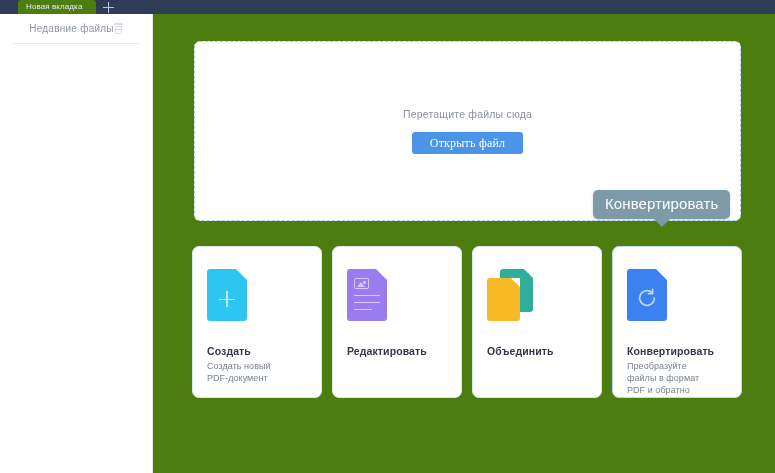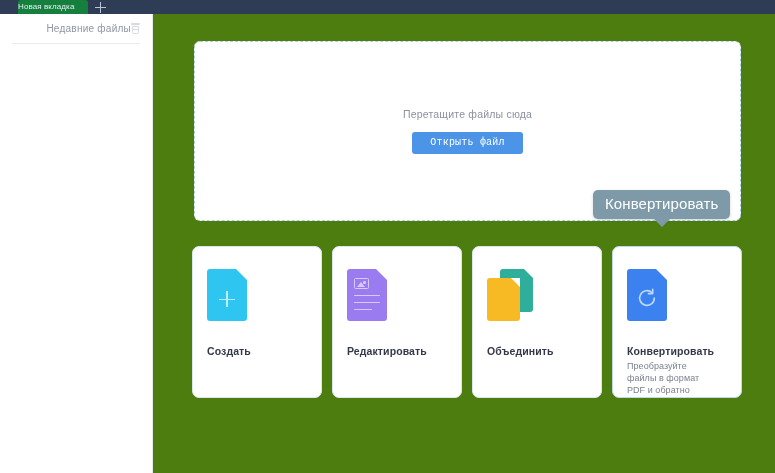--- a/index.html
+++ b/index.html
@@ -28,24 +28,24 @@
     left: 0; top: 0;
     width: 775px;
     height: 14px;
     background: #2e3c55;
     display: flex;
     align-items: flex-end;
   }
   .tab {
     position: relative;
     height: 14px;
-    background: #15803d;
+    background: #4d7c0f;
     display: flex;
     align-items: center;
-    padding: 0 14px 0 0;
+    padding: 0 14px 0 8px;
     margin-left: 18px;
     border-top-left-radius: 3px;
     border-top-right-radius: 3px;
     box-sizing: border-box;
   }
   .tab-label {
     color: #e8edf5;
     font-size: 8px;
     line-height: 14px;
     white-space: nowrap;
@@ -87,21 +87,21 @@
     background: #ffffff;
     border-right: 1px solid #e6e8ec;
     box-sizing: border-box;
   }
   .sidebar-header {
     position: relative;
     height: 29px;
     margin: 0 12px;
     display: flex;
     align-items: center;
-    justify-content: flex-end;
+    justify-content: center;
     border-bottom: 1px solid #e9ebef;
   }
   .sidebar-title {
     color: #8d94a3;
     font-size: 10px;
     letter-spacing: .25px;
     white-space: nowrap;
   }
   .trash-icon {
     position: relative;
@@ -163,29 +163,29 @@
   }
   .dropzone-text {
     color: #8a919f;
     font-size: 10.5px;
     letter-spacing: .2px;
     margin-bottom: 12px;
   }
   .open-file-btn {
     background: #4b94e8;
     color: #ffffff;
-    font-size: 10px;
+    font-size: 12px;
     letter-spacing: .2px;
     border: none;
     border-radius: 3px;
     padding: 0 18px;
     height: 22px;
     line-height: 22px;
     cursor: pointer;
-    font-family: Liberation Mono, monospace;
+    font-family: Liberation Serif, serif;
   }
 
   
   .cards {
     position: absolute;
     left: 39px; top: 232px;
     width: 556px;
     display: flex;
     gap: 10px;
   }
@@ -390,20 +390,21 @@
     <div class="cards">
 
       <div class="card">
         <div class="card-icon">
           <div class="doc doc-create">
             <span class="fold"></span>
             <span class="plus"></span>
           </div>
         </div>
         <div class="card-title">Создать</div>
+        <div class="card-desc">Создать новый PDF-документ</div>
       </div>
 
       <div class="card">
         <div class="card-icon">
           <div class="doc doc-edit">
             <span class="fold"></span>
             <span class="thumb"></span>
             <span class="ln ln1"></span>
             <span class="ln ln2"></span>
             <span class="ln ln3"></span>

